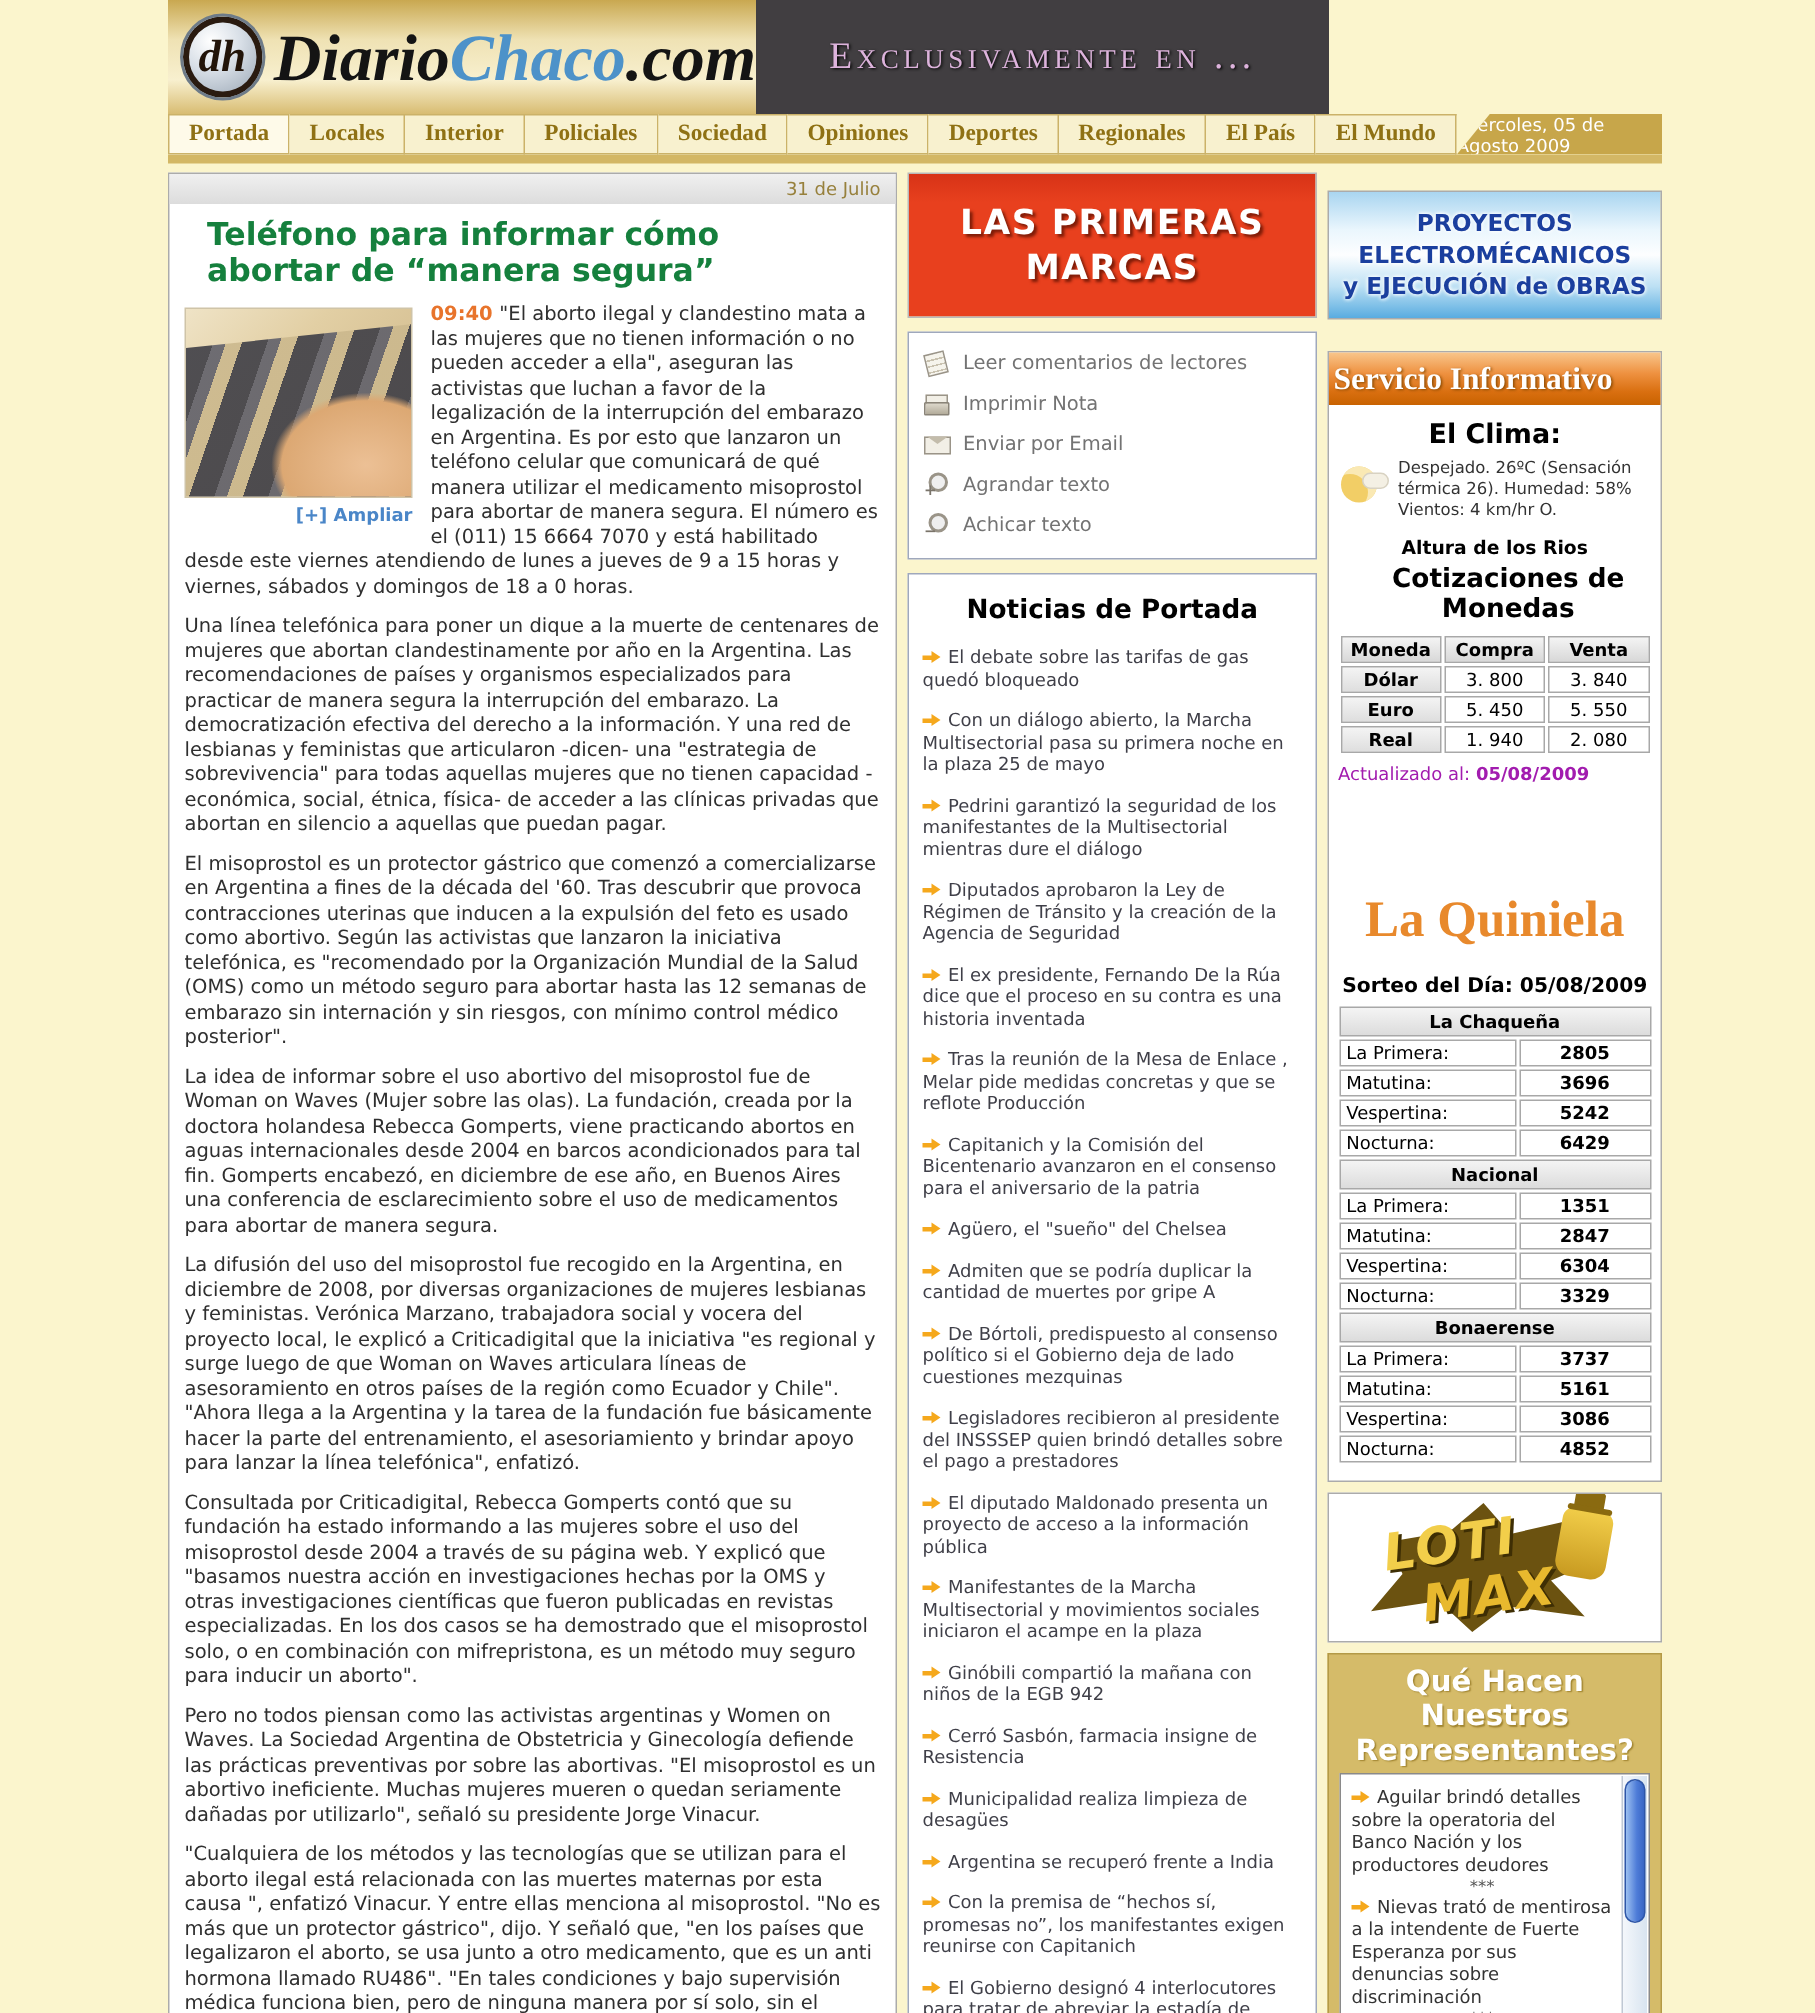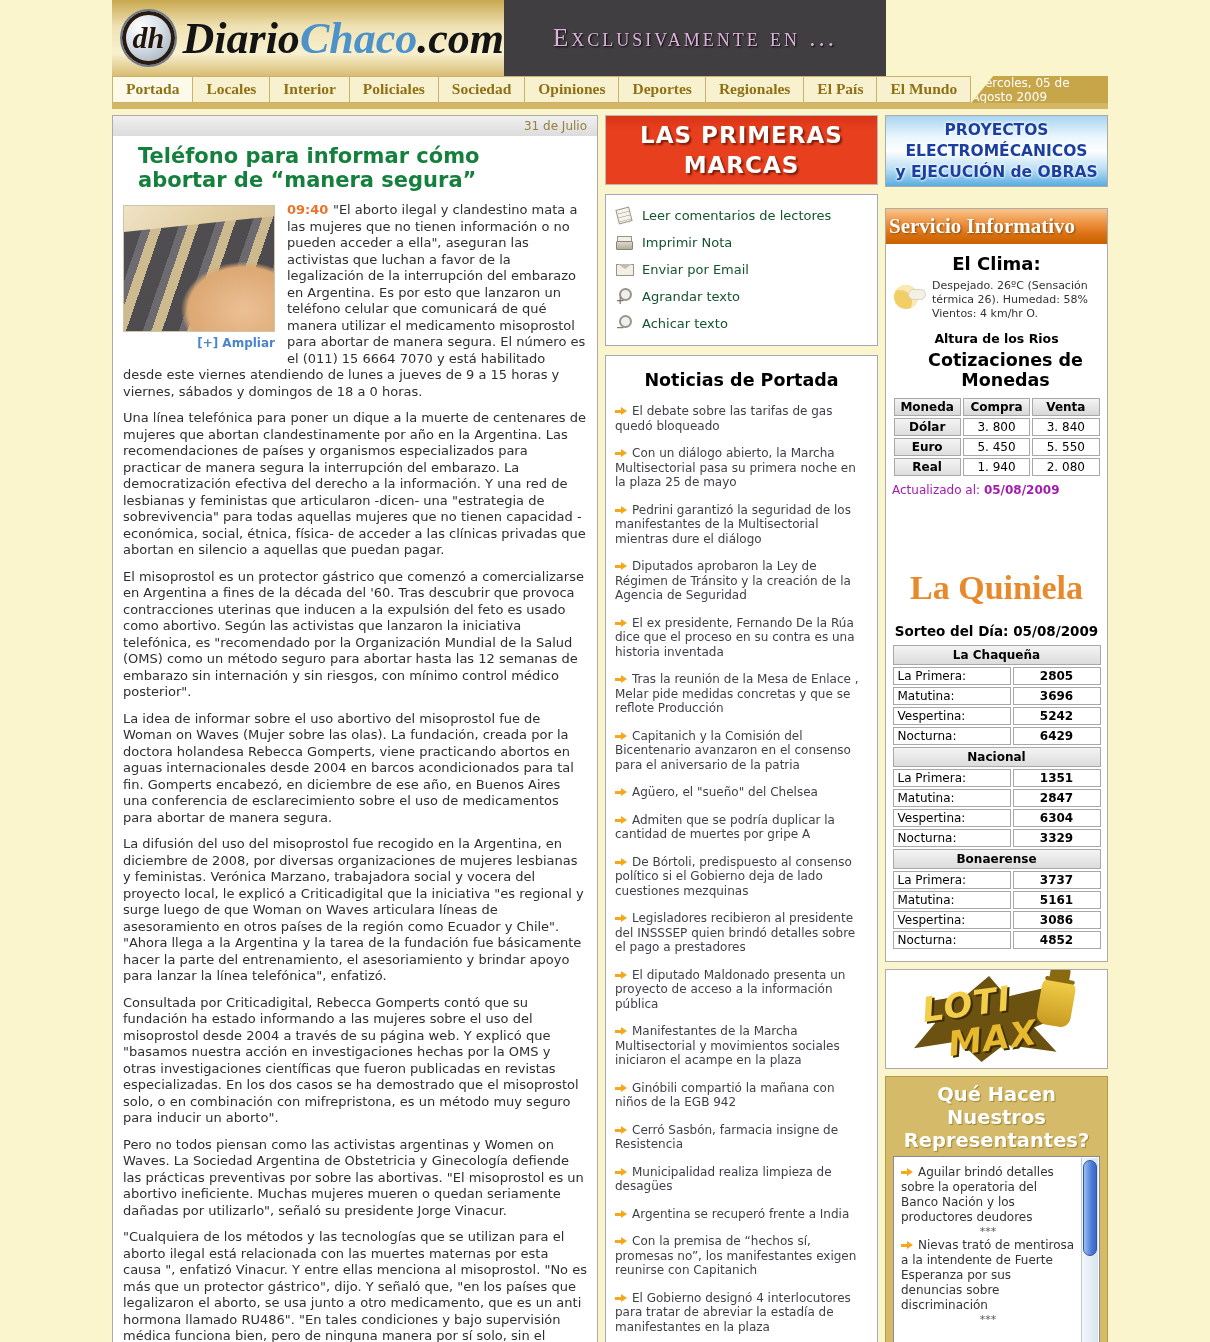--- a/index.html
+++ b/index.html
@@ -47,44 +47,44 @@
   .article-body { padding:0 10px 10px; font-size:13px; color:#2F2F2F; line-height:16.5px; }
   .photo-wrap { float:left; width:152px; margin:3px 12px 2px 0; }
   .photo { width:152px; height:127px; background:linear-gradient(135deg,#EFE3C6 0%,#E2CFA4 35%,#C9B182 100%); position:relative; overflow:hidden; border:1px solid #CFC4A8; }
   .photo::before { content:''; position:absolute; left:-30px; top:18px; width:220px; height:150px; background:repeating-linear-gradient(115deg,#3E3E46 0 16px,#60606A 16px 24px,#CBB88D 24px 34px); transform:rotate(-6deg); opacity:.9; }
   .photo::after { content:''; position:absolute; right:-18px; bottom:-24px; width:120px; height:100px; border-radius:50%; background:radial-gradient(ellipse at 60% 55%,#ECC095 0%,#DCA873 55%,rgba(0,0,0,0) 62%); }
   .ampliar { text-align:right; font-size:12px; font-weight:bold; color:#4A86C8; margin-top:3px; cursor:pointer; }
   .article-p { margin-bottom:10px; }
   .ptime { color:#E8742C; font-weight:bold; }
 
   
-  .red-banner { height:70px; background:linear-gradient(180deg,#D73317 0%,#E8401E 20%,#E8401E 100%); border:1px solid #B9B9B9; display:flex; flex-direction:column; align-items:center; justify-content:center; gap:4px; cursor:pointer; }
+  .red-banner { height:97px; background:linear-gradient(180deg,#D73317 0%,#E8401E 20%,#E8401E 100%); border:1px solid #B9B9B9; display:flex; flex-direction:column; align-items:center; justify-content:center; gap:4px; cursor:pointer; }
   .red-banner div { color:#fff; font-weight:bold; font-size:23px; letter-spacing:1px; text-shadow:2px 2px 2px #7E1C08; }
   .tools-box { margin-top:9px; background:#fff; border:1px solid #9FA8BC; padding:12px 10px; }
-  .tool-item { display:flex; align-items:center; gap:9px; font-size:13px; color:#14532d; margin-bottom:11px; cursor:pointer; }
+  .tool-item { display:flex; align-items:center; gap:9px; font-size:13px; color:#737373; margin-bottom:11px; cursor:pointer; }
   .tool-item:last-child { margin-bottom:2px; }
   .t-ic { width:17px; height:16px; position:relative; flex:0 0 17px; }
   .ti-comments::before { content:''; position:absolute; left:1px; top:1px; width:12px; height:13px; background:repeating-linear-gradient(180deg,#F6F4EC 0 3px,#C9C2B0 3px 4px); border:1px solid #9A9488; transform:rotate(-14deg); }
   .ti-printer::before { content:''; position:absolute; left:1px; top:2px; width:13px; height:5px; background:#F2EFE6; border:1px solid #9A9488; }
   .ti-printer::after { content:''; position:absolute; left:0; top:7px; width:15px; height:7px; background:linear-gradient(180deg,#DDD8CB,#B3AC9B); border:1px solid #8A8478; border-radius:1px; }
   .ti-email::before { content:''; position:absolute; left:0; top:3px; width:16px; height:10px; background:#F2EFE6; border:1px solid #9A9488; }
   .ti-email::after { content:''; position:absolute; left:2px; top:3px; border-left:7px solid transparent; border-right:7px solid transparent; border-top:5px solid #C3BCAB; }
   .ti-zin::before, .ti-zout::before { content:''; position:absolute; left:3px; top:0; width:9px; height:9px; border:2px solid #9A9488; border-radius:50%; background:#EFEFEF; }
   .ti-zin::after { content:'+'; position:absolute; left:0; bottom:-2px; font-size:10px; font-weight:bold; color:#7A746A; }
   .ti-zout::after { content:'−'; position:absolute; left:0; bottom:-2px; font-size:10px; font-weight:bold; color:#7A746A; }
 
   .portada-box { margin-top:9px; background:#fff; border:1px solid #9FA8BC; padding:10px 9px; }
   .portada-title { text-align:center; font-size:17.5px; font-weight:bold; color:#000; margin:4px 0 14px; }
   .news-item { display:block; font-size:12px; line-height:14.5px; color:#3F3F48; margin-bottom:13px; cursor:pointer; text-decoration:none; }
   .arr { display:inline-block; width:13px; height:9px; position:relative; margin-right:4px; vertical-align:-1px; }
   .arr::before { content:''; position:absolute; left:0; top:3px; width:7px; height:3px; background:#F5A81C; }
   .arr::after { content:''; position:absolute; left:6px; top:0; border-top:4.5px solid transparent; border-bottom:4.5px solid transparent; border-left:6px solid #F5A81C; }
 
   
-  .blue-box { height:72px; border:1px solid #ABABAB; background:linear-gradient(180deg,#A9D5F0 0%,#EAF6FD 30%,#FDFEFF 50%,#BCE0F4 75%,#59ACE0 100%); display:flex; flex-direction:column; align-items:center; justify-content:center; gap:3px; cursor:pointer; }
+  .blue-box { height:86px; border:1px solid #ABABAB; background:linear-gradient(180deg,#A9D5F0 0%,#EAF6FD 30%,#FDFEFF 50%,#BCE0F4 75%,#59ACE0 100%); display:flex; flex-direction:column; align-items:center; justify-content:center; gap:3px; cursor:pointer;margin-top:12px; }
   .blue-box div { color:#1B3F9E; font-weight:bold; font-size:15.5px; text-shadow:0 0 3px #fff, 0 0 3px #fff; }
   .right-main-box { margin-top:21px; background:#fff; border:1px solid #ABABAB; padding-bottom:10px; }
   .servicio { height:35px; background:linear-gradient(180deg,#F9C68B 0%,#EE9140 40%,#D96F10 75%,#C86200 100%); color:#fff; font-family:"Liberation Serif",serif; font-weight:bold; font-size:21px; display:flex; align-items:center; padding-left:3px; text-shadow:1px 1px 2px #8A4A00; }
   .clima-title { text-align:center; font-size:18px; font-weight:bold; color:#000; margin:9px 0 3px; }
   .clima-row { display:flex; gap:6px; padding:0 6px; }
   .moon { width:34px; height:34px; position:relative; flex:0 0 34px; margin-top:4px; }
   .moon::before { content:''; position:absolute; left:2px; top:4px; width:24px; height:24px; border-radius:50%; background:#F2CE66; box-shadow:inset -6px 5px 0 0 #FAE9B4; }
   .moon::after { content:''; position:absolute; right:0; top:8px; width:16px; height:9px; border-radius:8px; background:#F4F0E4; border:1px solid #D8D2C2; }
   .clima-text { font-size:11px; color:#333; line-height:14px; padding-top:2px; }
   .altura { text-align:center; font-size:12.5px; font-weight:bold; color:#000; margin:10px 0 4px; }

